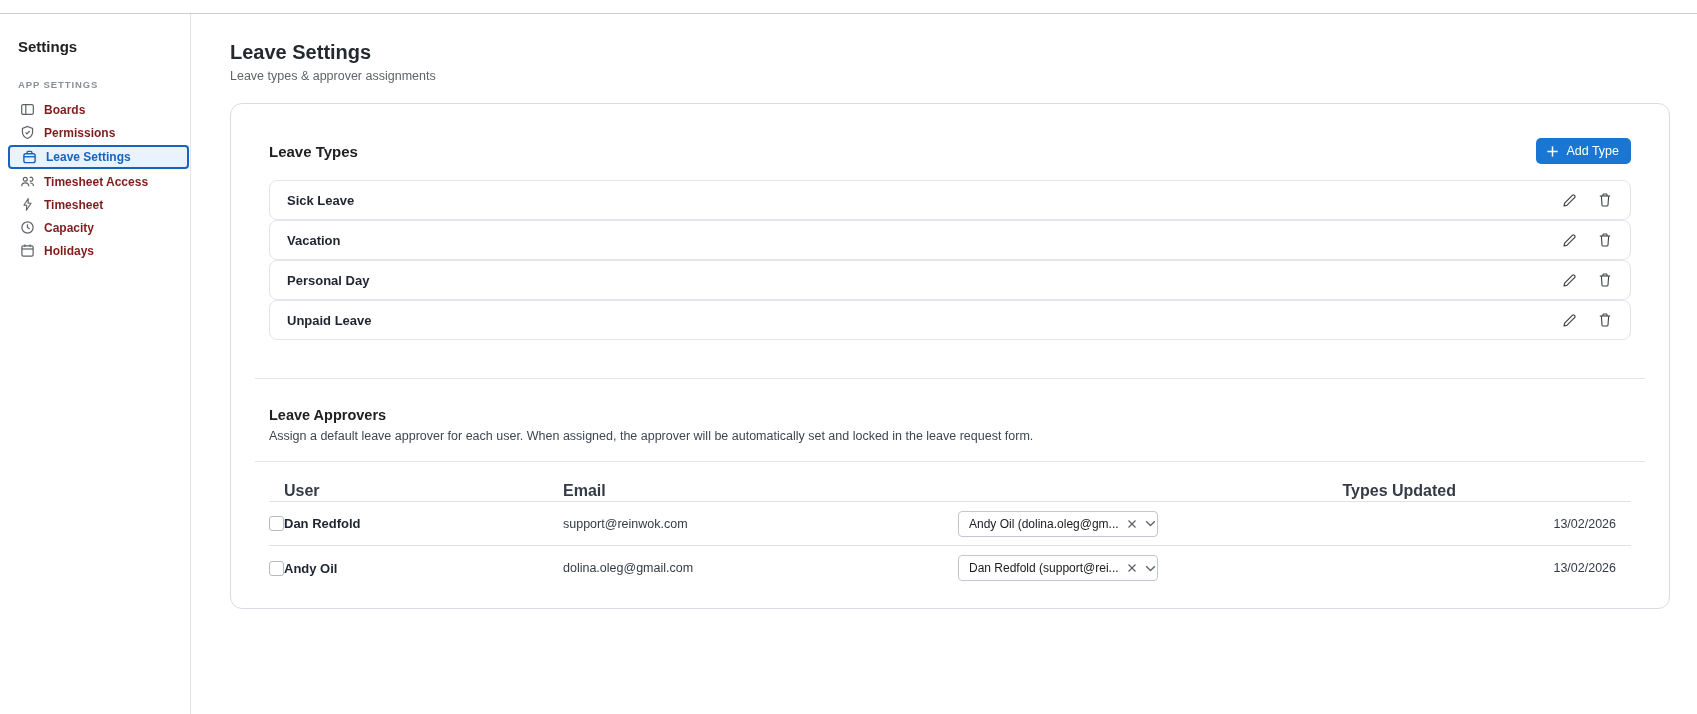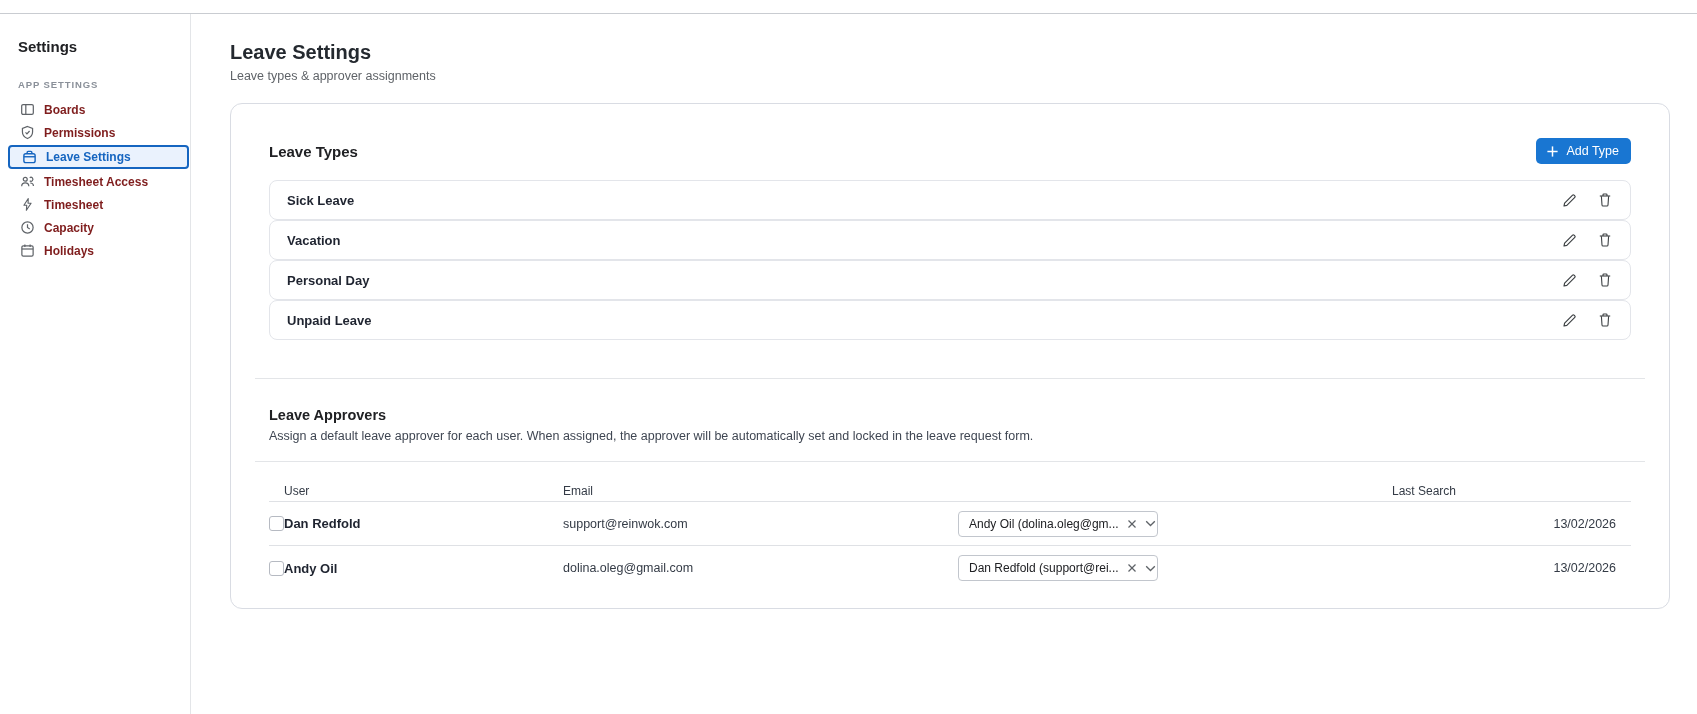--- a/index.html
+++ b/index.html
@@ -42,21 +42,21 @@
   .hdivider2 { height:1px; background:#e3e5e8; margin:18px -14px 0 -14px; }
 
   .search-row { margin-top:21px; display:flex; align-items:center; justify-content:space-between; }
   .search-input { width:288px; height:28px; border:1px solid #b9bec7; border-radius:4px; padding:0 10px; font-size:12.5px; font-family:"Liberation Sans",sans-serif; color:#202124; }
   .search-input::placeholder { color:#8a9099; }
   .select-all { font-size:12.5px; color:#343b46; font-weight:500; background:none; border:none; cursor:pointer; font-family:"Liberation Sans",sans-serif; padding:0 15px 0 0; }
 
   .table { margin-top:18px; }
   .trow, .thead { display:grid; grid-template-columns:15px 279px 395px 1fr 160px; align-items:center; }
   .thead { height:22px; border-bottom:1px solid #dfe1e5; }
-  .th { font-size:12px; font-weight:400; color:#343b46; }
+  .th { font-size:16px; font-weight:700; color:#343b46; }
   .th.right, .td.right { text-align:right; padding-right:15px; }
   .trow { height:44px; border-bottom:1px solid #dfe1e5; }
   .trow:last-child { border-bottom:none; }
   .td-user { font-size:13px; font-weight:700; color:#1f2430; }
   .td-email { font-size:12.5px; color:#343b46; }
   .td-date { font-size:12.5px; color:#343b46; }
   .checkbox { width:15px; height:15px; border:1.5px solid #b6bac2; border-radius:3px; background:#fff; cursor:pointer; }
 
   .chip { display:inline-flex; align-items:center; height:26px; border:1px solid #c2c6cd; border-radius:4px; padding:0 8px 0 10px; gap:8px; background:#fff; cursor:pointer; max-width:200px; }
   .chip-label { font-size:12px; color:#202124; white-space:nowrap; }
@@ -248,21 +248,21 @@
     <div class="approvers-desc">Assign a default leave approver for each user. When assigned, the approver will be automatically set and locked in the leave request form.</div>
 
     <div class="hdivider2"></div>
 
 
     <div class="table">
       <div class="thead">
         <div class="th"></div>
         <div class="th">User</div>
         <div class="th">Email</div>
-        <div class="th right">Last Search</div>
+        <div class="th right">Types Updated</div>
       </div>
 
       <div class="trow">
         <div>
             <div class="checkbox"></div>
           </div>
         <div class="td-user">Dan Redfold</div>
         <div class="td-email">support@reinwok.com</div>
         <div>
           <div class="chip">

